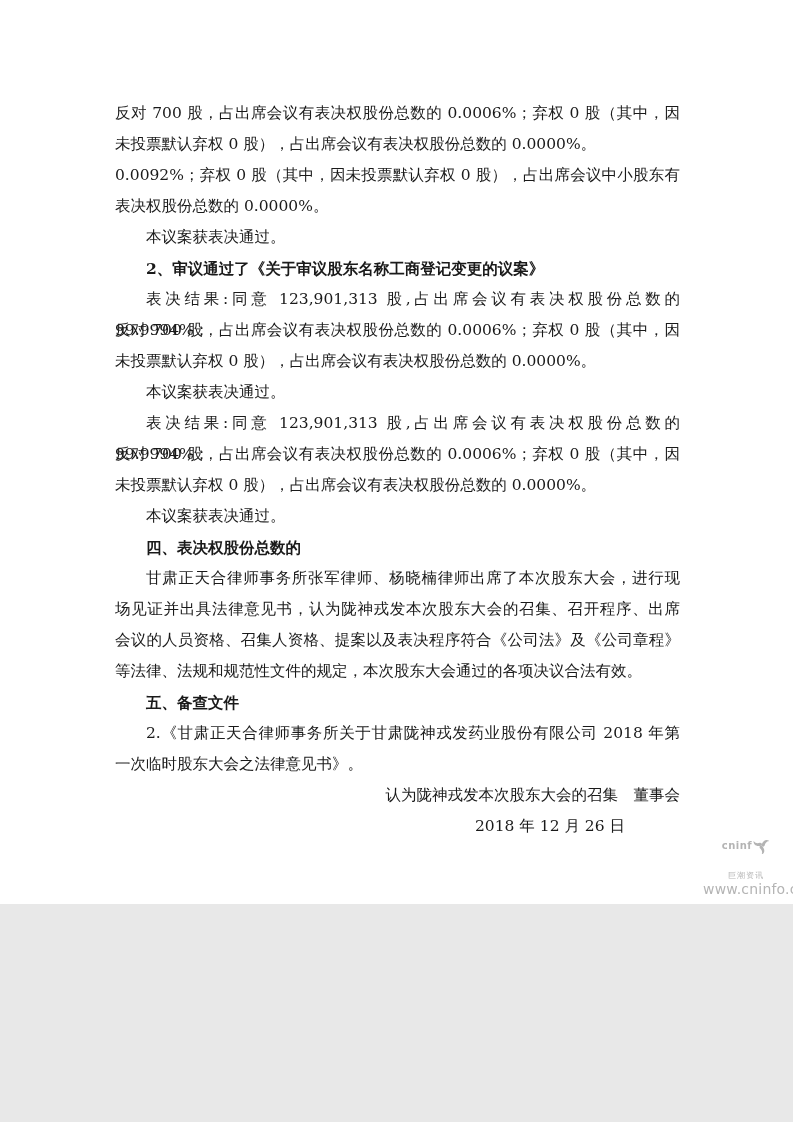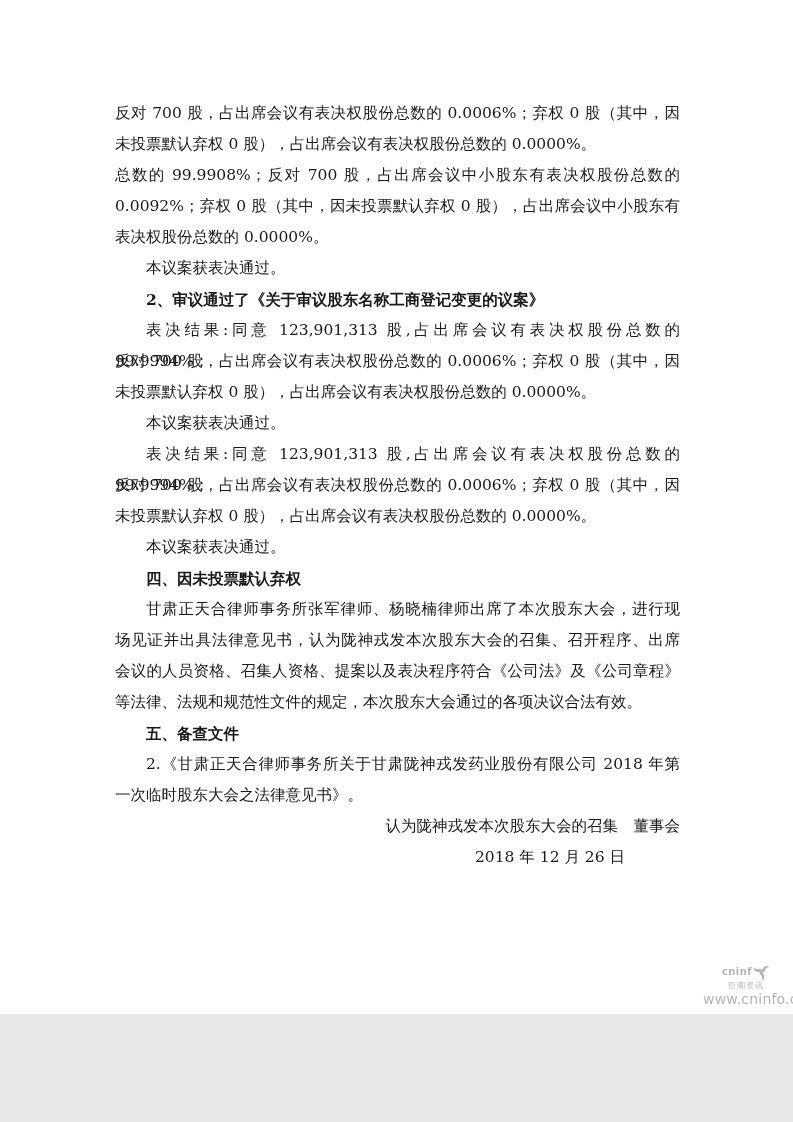--- a/index.html
+++ b/index.html
@@ -1,19 +1,19 @@
 <!DOCTYPE html>
 <html lang="zh"><head>
 <meta charset="utf-8">
 <style>
   html, body { margin: 0; padding: 0; background: #e8e8e8; }
   .page {
     position: relative;
     width: 793px;
-    height: 1014px;
+    height: 904px;
     margin: 0 auto;
     background: #ffffff;
     overflow: hidden;
     font-family: "DejaVu Serif", "Liberation Serif", serif;
     color: #1a1a1a;
   }
   .content {
     position: absolute;
     top: 98px;
     left: 115px;
@@ -54,50 +54,49 @@
     gap: 1px;
   }
   .logo .brand {
     font-size: 10px;
     font-weight: 700;
     letter-spacing: 0.5px;
   }
   .logo .cn {
     font-size: 8px;
     letter-spacing: 1px;
-    margin-top: 2px;
+    margin-top: 18px;
   }
   .logo .url {
     font-size: 14px;
     letter-spacing: 0.2px;
     margin-top: 2px;
     white-space: nowrap;
   }
 </style>
 </head>
 <body>
 
 <div class="page">
   <div class="content">
     <div class="line justify">反对 700 股，占出席会议有表决权股份总数的 0.0006%；弃权 0 股（其中，因</div>
     <div class="line">未投票默认弃权 0 股），占出席会议有表决权股份总数的 0.0000%。</div>
-    <div class="line justify">总数的 99.9908%；反对 700 股，占出席会议中小股东有表决权股份总数的</div>
     <div class="line justify">0.0092%；弃权 0 股（其中，因未投票默认弃权 0 股），占出席会议中小股东有</div>
     <div class="line">表决权股份总数的 0.0000%。</div>
     <div class="line indent">本议案获表决通过。</div>
     <div class="line indent bold">2、审议通过了《关于审议股东名称工商登记变更的议案》</div>
     <div class="line indent justify">表决结果:同意 123,901,313 股,占出席会议有表决权股份总数的 99.9994%；</div>
     <div class="line justify">反对 700 股，占出席会议有表决权股份总数的 0.0006%；弃权 0 股（其中，因</div>
     <div class="line">未投票默认弃权 0 股），占出席会议有表决权股份总数的 0.0000%。</div>
     <div class="line indent">本议案获表决通过。</div>
     <div class="line indent justify">表决结果:同意 123,901,313 股,占出席会议有表决权股份总数的 99.9994%；</div>
     <div class="line justify">反对 700 股，占出席会议有表决权股份总数的 0.0006%；弃权 0 股（其中，因</div>
     <div class="line">未投票默认弃权 0 股），占出席会议有表决权股份总数的 0.0000%。</div>
     <div class="line indent">本议案获表决通过。</div>
-    <div class="line indent bold">四、因未投票默认弃权</div>
+    <div class="line indent bold">四、表决权股份总数的</div>
     <div class="line indent justify">甘肃正天合律师事务所张军律师、杨晓楠律师出席了本次股东大会，进行现</div>
     <div class="line justify">场见证并出具法律意见书，认为陇神戎发本次股东大会的召集、召开程序、出席</div>
     <div class="line justify">会议的人员资格、召集人资格、提案以及表决程序符合《公司法》及《公司章程》</div>
     <div class="line">等法律、法规和规范性文件的规定，本次股东大会通过的各项决议合法有效。</div>
     <div class="line indent bold">五、备查文件</div>
     <div class="line indent justify">2.《甘肃正天合律师事务所关于甘肃陇神戎发药业股份有限公司 2018 年第</div>
     <div class="line">一次临时股东大会之法律意见书》。</div>
     <div class="line right">认为陇神戎发本次股东大会的召集　董事会</div>
     <div class="line date">2018 年 12 月 26 日</div>
   </div>

